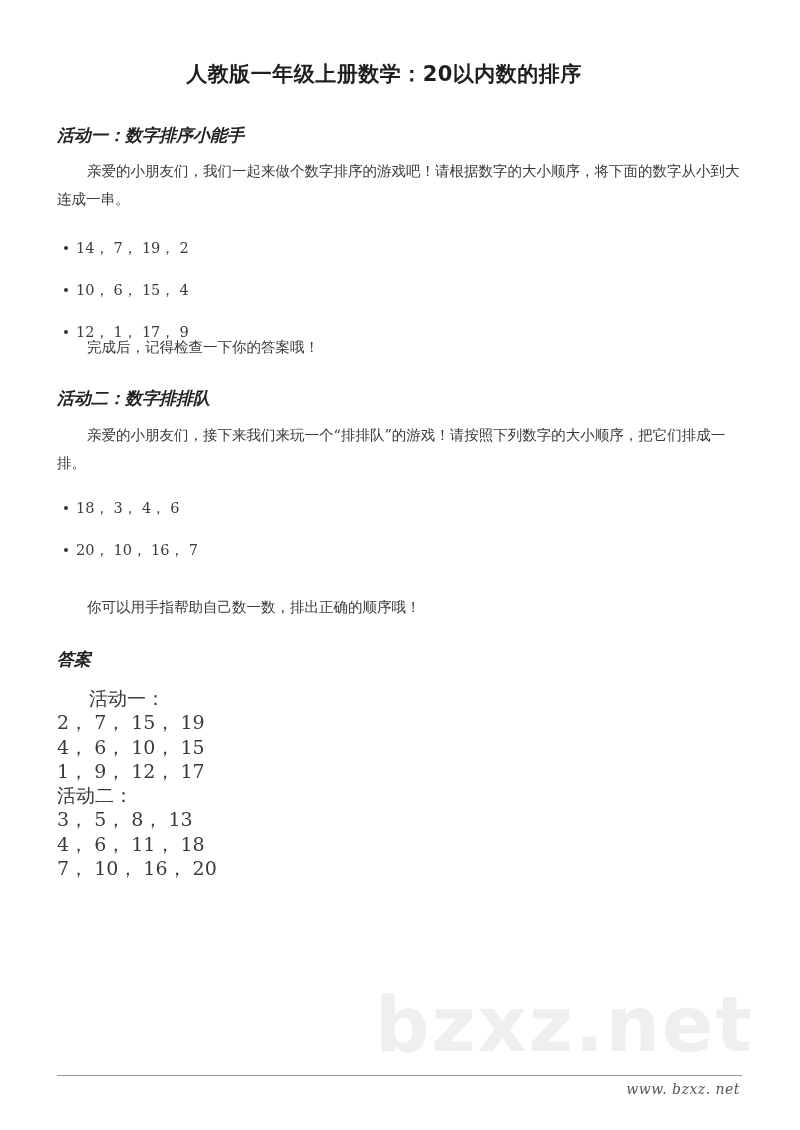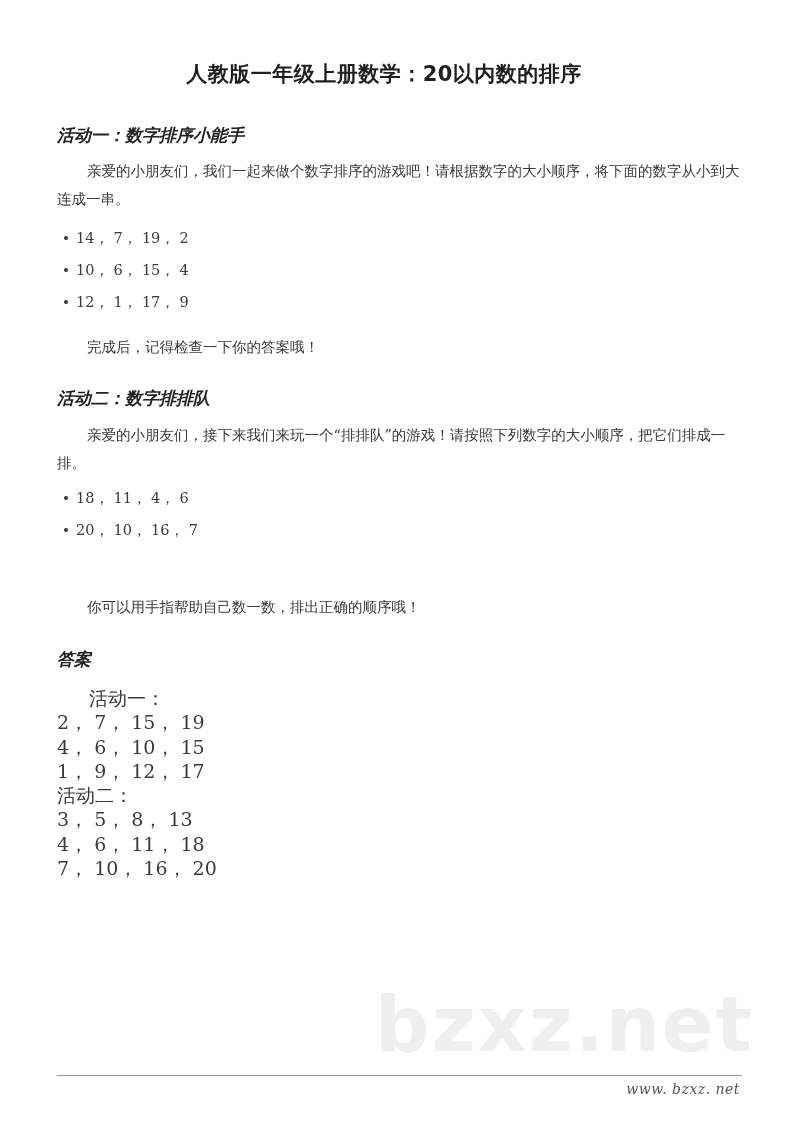--- a/index.html
+++ b/index.html
@@ -19,21 +19,21 @@
       font-family: "DejaVu Sans", "Liberation Sans", sans-serif;
       font-style: italic;
     }
     .para {
       position: absolute; left: 57px; width: 690px;
       font-size: 14.5px; line-height: 28px; text-indent: 30px; color: #3a3a3a;
     }
     .bullets { position: absolute; left: 64px; margin: 0; padding: 0; list-style: none; }
     .bullets li {
       font-size: 14.5px; height: 32px; line-height: 20px; color: #3a3a3a;
-      position: relative; padding-left: 12px;
+      position: relative; padding-left: 12px; margin-top: 10px;
     }
     .bullets li::before {
       content: ""; position: absolute; left: 0; top: 8px;
       width: 4px; height: 4px; border-radius: 50%; background: #333;
     }
     .note { position: absolute; left: 87px; font-size: 14.5px; color: #3a3a3a; }
     .answers { position: absolute; left: 57px; top: 686px; font-size: 19px; line-height: 24.3px; color: #3a3a3a; }
     .answers .indent { padding-left: 32px; }
     .watermark {
       position: absolute; left: 375px; top: 980px;
@@ -56,21 +56,21 @@
 <ul class="bullets" style="top:228px;">
   <li>14， 7， 19， 2</li>
   <li>10， 6， 15， 4</li>
   <li>12， 1， 17， 9</li>
 </ul>
 <div class="note" style="top:338px;">完成后，记得检查一下你的答案哦！</div>
 
 <div class="h2" style="top:387px;">活动二：数字排排队</div>
 <div class="para" style="top:421px;">亲爱的小朋友们，接下来我们来玩一个“排排队”的游戏！请按照下列数字的大小顺序，把它们排成一排。</div>
 <ul class="bullets" style="top:488px;">
-  <li>18， 11， 4， 6</li>
+  <li>18， 3， 4， 6</li>
   <li>20， 10， 16， 7</li>
 </ul>
 <div class="note" style="top:598px;">你可以用手指帮助自己数一数，排出正确的顺序哦！</div>
 
 <div class="h2" style="top:648px;">答案</div>
 <div class="answers">
   <div class="indent">活动一：</div>
   <div>2， 7， 15， 19</div>
   <div>4， 6， 10， 15</div>
   <div>1， 9， 12， 17</div>

